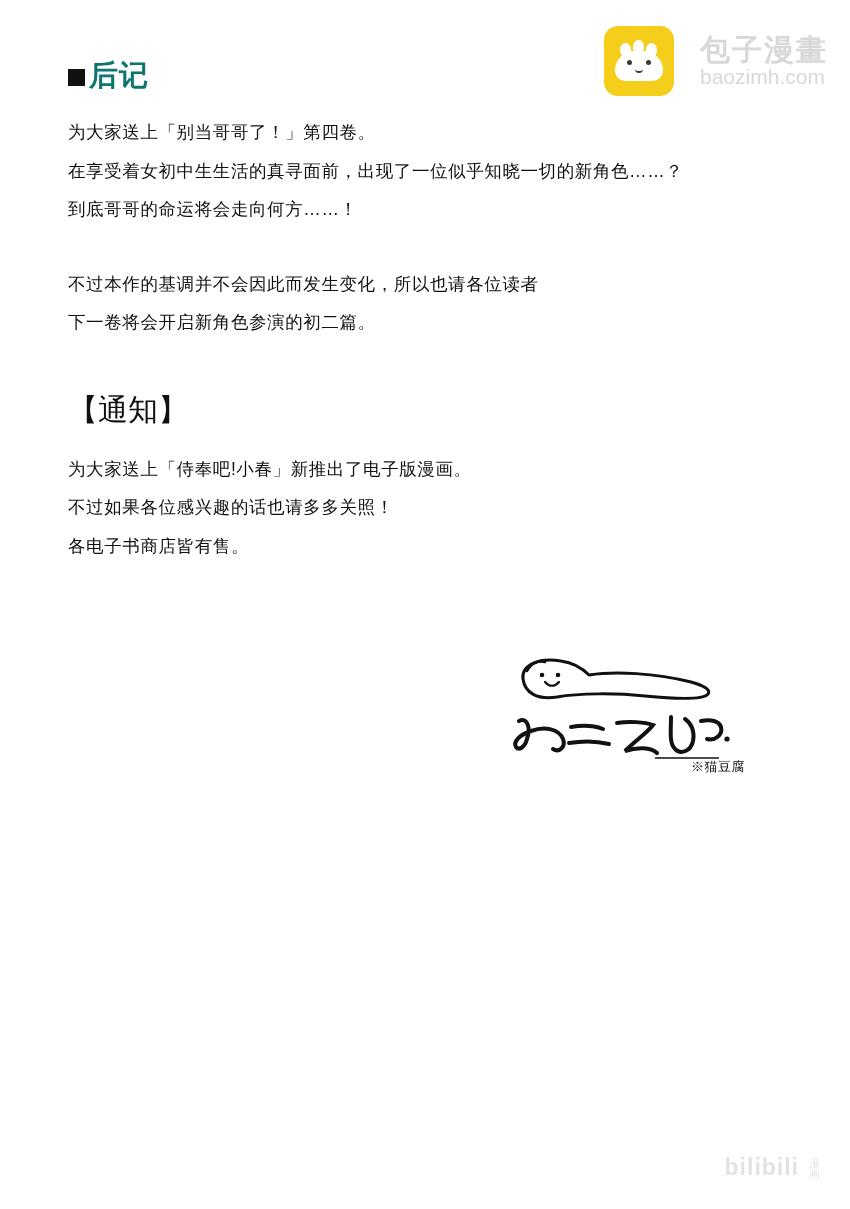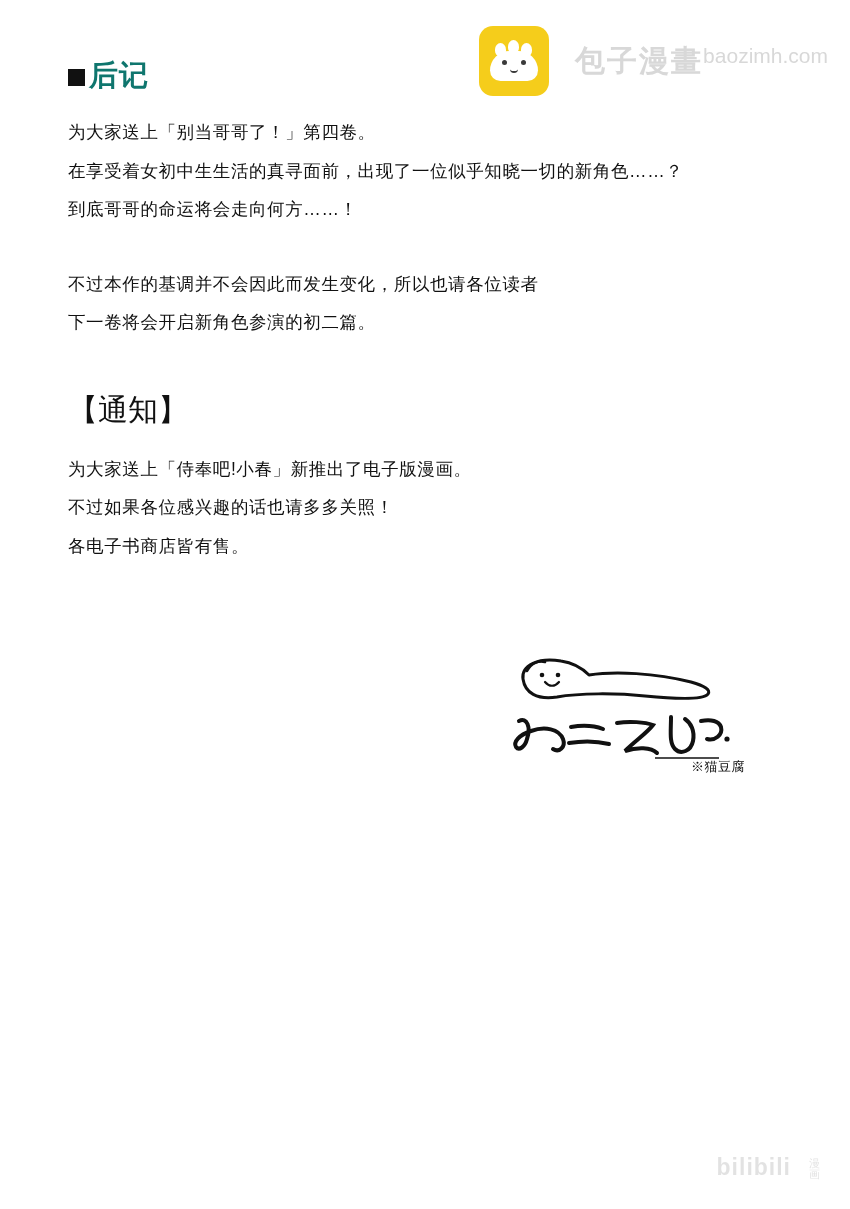--- a/index.html
+++ b/index.html
@@ -75,21 +75,21 @@
     position: absolute;
     left: 20px;
     top: 23px;
     width: 8px;
     height: 5px;
     border-bottom: 2px solid #3a3a3a;
     border-radius: 0 0 8px 8px;
   }
   .wm-text {
     display: flex;
-    flex-direction: row;
+    flex-direction: column;
     line-height: 1.05;
     color: #d8d8d8;
     margin-left: 16px;
   }
   .wm-text .line1 {
     font-size: 30px;
     font-weight: bold;
     letter-spacing: 2px;
   }
   .wm-text .line2 {
@@ -157,21 +157,21 @@
     letter-spacing: 0.5px;
   }
 
   
   .bili {
     position: absolute;
     right: 30px;
     bottom: 28px;
     display: flex;
     align-items: flex-end;
-    gap: 18px;
+    gap: 10px;
     opacity: 0.28;
     margin-top: 37px;
   }
   .bili-word {
     font-size: 23px;
     font-weight: bold;
     color: #9b9b9b;
     letter-spacing: 1px;
   }
   .bili-cn {

